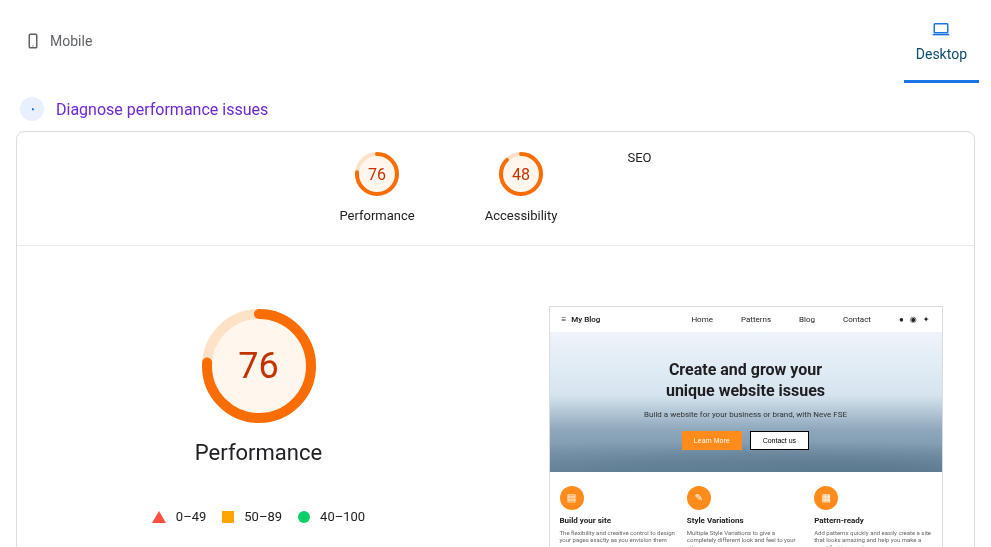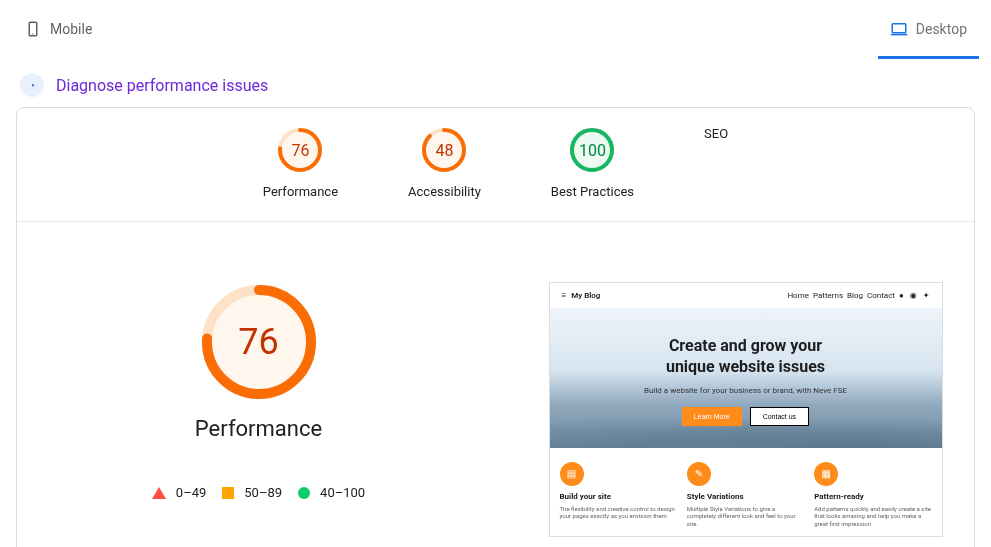--- a/index.html
+++ b/index.html
@@ -1,20 +1,20 @@
 <!DOCTYPE html>
 <html><head>
   <meta charset="utf-8">
   <style>
     * { margin: 0; padding: 0; box-sizing: border-box; }
     body { font-family: Roboto, Arial, sans-serif; background: #fff; color: #202124; width: 991px; }
     
     .tabs { display: flex; justify-content: space-between; gap: 40px; padding: 12px 12px 0; }
     .tab { display: flex; align-items: center; gap: 8px; padding: 8px 12px 18px; cursor: pointer; font-size: 14px; color: #5f6368; border-bottom: 3px solid transparent; }
-    .tab.active { color: #737373; border-bottom-color: #1a73e8; }
+    .tab.active { color: #0c4a6e; border-bottom-color: #1a73e8; flex-direction: column; }
     .tab svg { width: 18px; height: 18px; }
     
     .section-header { display: flex; align-items: center; gap: 12px; padding: 14px 20px 10px; }
     .gauge-icon { width: 24px; height: 24px; border-radius: 50%; background: #e8f0fe; display: flex; align-items: center; justify-content: center; font-size: 10px; color: #1a73e8; }
     .section-title { font-size: 16px; font-weight: 400; color: #6d28d9; }
     
     .card { margin: 0 16px; border: 1px solid #dadce0; border-radius: 8px; padding: 18px 0 24px; }
     
     .scores-row { display: flex; justify-content: center; gap: 70px; padding: 0 0 22px; border-bottom: 1px solid #e8eaed; }
     .score-item { display: flex; flex-direction: column; align-items: center; gap: 10px; cursor: pointer; }
@@ -36,21 +36,21 @@
     
     .legend { display: flex; justify-content: center; gap: 16px; margin-top: 26px; font-size: 13px; color: #202124; }
     .legend-item { display: flex; align-items: center; gap: 10px; }
     .tri { width: 0; height: 0; border-left: 7px solid transparent; border-right: 7px solid transparent; border-bottom: 12px solid #ff4e42; }
     .sq { width: 12px; height: 12px; background: #ffa400; }
     .circ { width: 12px; height: 12px; background: #0cce6b; border-radius: 50%; }
     
     .preview { flex: 0 0 394px; border: 1px solid #dadce0; background: #fff; }
     .pv-head { display: flex; justify-content: space-between; align-items: center; padding: 8px 12px; font-size: 8px; color: #222; }
     .pv-brand { display:flex; align-items:center; gap:6px; font-weight:600; }
-    .pv-nav { display: flex; gap: 4px; align-items: center; }
+    .pv-nav { display: flex; gap: 28px; align-items: center; }
     .pv-nav span { font-size: 8px; }
     .pv-social { display: flex; gap: 6px; font-size: 8px; }
     .pv-hero { background: linear-gradient(180deg,#eef4f9 0%,#d6e4ef 45%,#8ea7bb 70%,#6f8aa0 100%); padding: 28px 20px 22px; text-align: center; position:relative; overflow:hidden; }
     .pv-hero::before{content:"";position:absolute;left:-10%;right:-10%;bottom:-5px;height:42px;background:radial-gradient(ellipse at 30% 100%,#5f7d93 0%,transparent 60%),radial-gradient(ellipse at 70% 100%,#55738a 0%,transparent 60%);}
     .pv-h1 { font-size: 16px; font-weight: 700; color: #1e1e21; line-height: 1.3; margin-bottom: 8px; position:relative;text-align:center; }
     .pv-sub { font-size: 8px; color: #333; margin-bottom: 12px; position:relative;}
     .pv-btns { display: flex; gap: 8px; justify-content: center; position:relative;}
     .pv-btn1 { background: #ff8c1a; color: #fff; font-size: 7px; padding: 5px 12px; border: none; }
     .pv-btn2 { background: #fff; color: #000; font-size: 7px; padding: 5px 12px; border: 1px solid #000; }
     .pv-feat { display: flex; justify-content: space-around; padding: 14px 10px 8px; gap: 10px; }
@@ -101,28 +101,20 @@
           </svg><div class="gauge-sm-val c-orange">76</div></div>
         <div class="score-label">Performance</div>
       </div>
       <div class="score-item">
         <div class="gauge-sm"><svg width="48" height="48" viewBox="0 0 48 48">
             <circle cx="24" cy="24" r="20" class="f-orange" stroke="none"></circle>
             <circle cx="24" cy="24" r="20" fill="none" stroke="#fde2c8" stroke-width="4"></circle>
             <circle cx="24" cy="24" r="20" fill="none" class="s-orange" stroke-width="4" stroke-linecap="round" stroke-dasharray="125.66370614359172" stroke-dashoffset="16.336281798666924"></circle>
           </svg><div class="gauge-sm-val c-orange">48</div></div>
         <div class="score-label">Accessibility</div>
-      </div>
-      <div class="score-item">
-        <div class="gauge-sm"><svg width="48" height="48" viewBox="0 0 48 48">
-            <circle cx="24" cy="24" r="20" class="f-green" stroke="none"></circle>
-            <circle cx="24" cy="24" r="20" fill="none" stroke="#c9f0d9" stroke-width="4"></circle>
-            <circle cx="24" cy="24" r="20" fill="none" class="s-green" stroke-width="4" stroke-linecap="round" stroke-dasharray="125.66370614359172" stroke-dashoffset="0"></circle>
-          </svg><div class="gauge-sm-val c-green">100</div></div>
-        <div class="score-label">Best Practices</div>
       </div>
       <div class="score-item">
         <div class="score-label">SEO</div>
       </div>
     </div>
 
   <div class="details-row">
     <div class="perf-col">
       <div class="gauge-lg">
         <svg width="120" height="120" viewBox="0 0 120 120">

